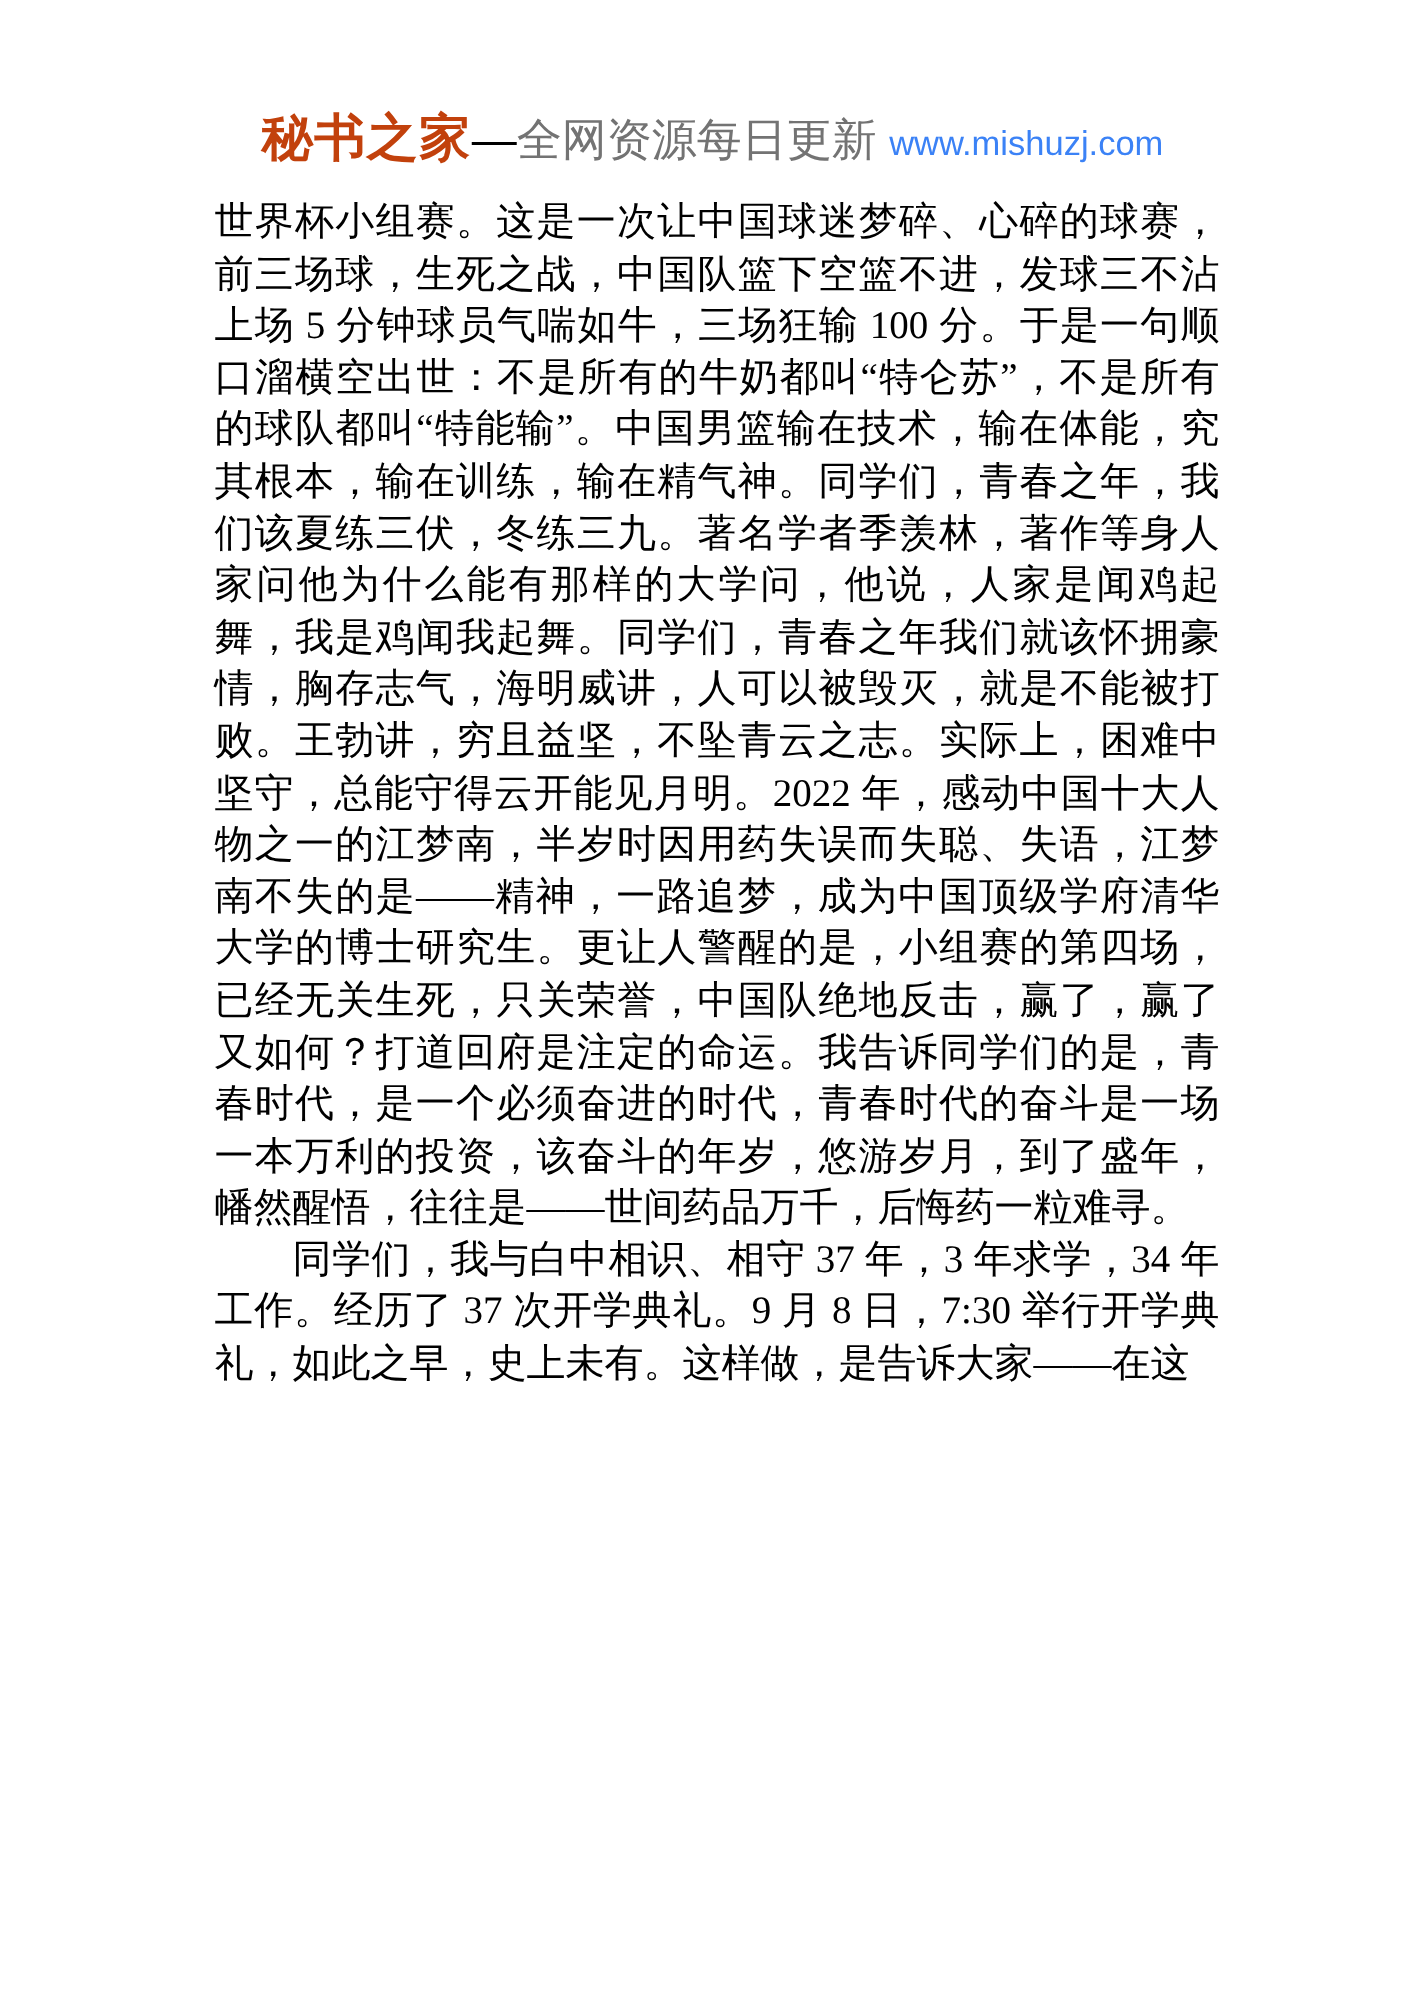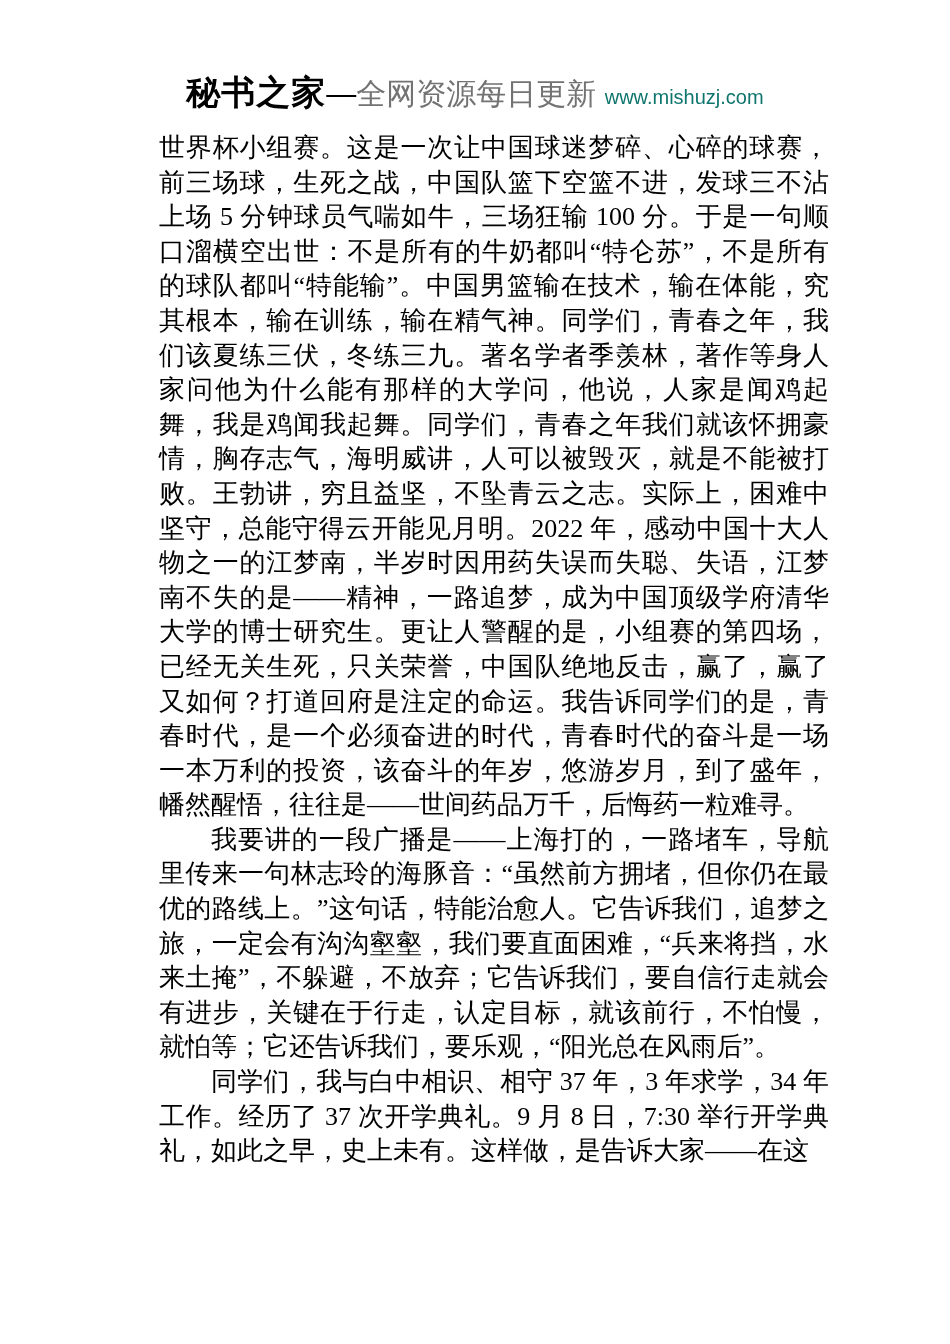--- a/index.html
+++ b/index.html
@@ -19,42 +19,42 @@
     position: absolute;
     top: 72px;
     left: 0;
     width: 950px;
     text-align: center;
     white-space: nowrap;
     font-family: "Liberation Sans", sans-serif;
     line-height: 40px;
   }
   .doc-header .brand {
-    color: #000000;
+    color: #c2410c;
     font-weight: bold;
     font-size: 34px;
     letter-spacing: 1px;
   }
   .doc-header .dash {
     color: #000000;
     font-size: 30px;
   }
   .doc-header .tagline {
     color: #737373;
     font-size: 30px;
   }
   .doc-header .url {
-    color: #0f766e;
-    font-size: 20px;
+    color: #3b82f6;
+    font-size: 23px;
     text-decoration: none;
   }
   .doc-body {
     position: absolute;
     top: 131px;
-    left: 159px;
+    left: 143px;
     width: 670px;
     color: #000000;
   }
   .doc-body p {
     margin: 0;
     font-size: 26px;
     line-height: 34.6px;
     text-align: justify;
     text-justify: inter-ideograph;
     word-break: break-all;
@@ -67,17 +67,16 @@
 <body>
 
 <div class="page">
 
   <div class="doc-header">
     <span class="brand">秘书之家</span><span class="dash">—</span><span class="tagline">全网资源每日更新 </span><a class="url" href="#">www.mishuzj.com</a>
   </div>
 
   <div class="doc-body">
     <p>世界杯小组赛。这是一次让中国球迷梦碎、心碎的球赛，前三场球，生死之战，中国队篮下空篮不进，发球三不沾上场 5 分钟球员气喘如牛，三场狂输 100 分。于是一句顺口溜横空出世：不是所有的牛奶都叫“特仑苏”，不是所有的球队都叫“特能输”。中国男篮输在技术，输在体能，究其根本，输在训练，输在精气神。同学们，青春之年，我们该夏练三伏，冬练三九。著名学者季羡林，著作等身人家问他为什么能有那样的大学问，他说，人家是闻鸡起舞，我是鸡闻我起舞。同学们，青春之年我们就该怀拥豪情，胸存志气，海明威讲，人可以被毁灭，就是不能被打败。王勃讲，穷且益坚，不坠青云之志。实际上，困难中坚守，总能守得云开能见月明。2022 年，感动中国十大人物之一的江梦南，半岁时因用药失误而失聪、失语，江梦南不失的是——精神，一路追梦，成为中国顶级学府清华大学的博士研究生。更让人警醒的是，小组赛的第四场，已经无关生死，只关荣誉，中国队绝地反击，赢了，赢了又如何？打道回府是注定的命运。我告诉同学们的是，青春时代，是一个必须奋进的时代，青春时代的奋斗是一场一本万利的投资，该奋斗的年岁，悠游岁月，到了盛年，幡然醒悟，往往是——世间药品万千，后悔药一粒难寻。</p>
-    <p class="indent">我要讲的一段广播是——上海打的，一路堵车，导航里传来一句林志玲的海豚音：“虽然前方拥堵，但你仍在最优的路线上。”这句话，特能治愈人。它告诉我们，追梦之旅，一定会有沟沟壑壑，我们要直面困难，“兵来将挡，水来土掩”，不躲避，不放弃；它告诉我们，要自信行走就会有进步，关键在于行走，认定目标，就该前行，不怕慢，就怕等；它还告诉我们，要乐观，“阳光总在风雨后”。</p>
     <p class="indent">同学们，我与白中相识、相守 37 年，3 年求学，34 年工作。经历了 37 次开学典礼。9 月 8 日，7:30 举行开学典礼，如此之早，史上未有。这样做，是告诉大家——在这</p>
   </div>
 
 </div>
 
 </body></html>

